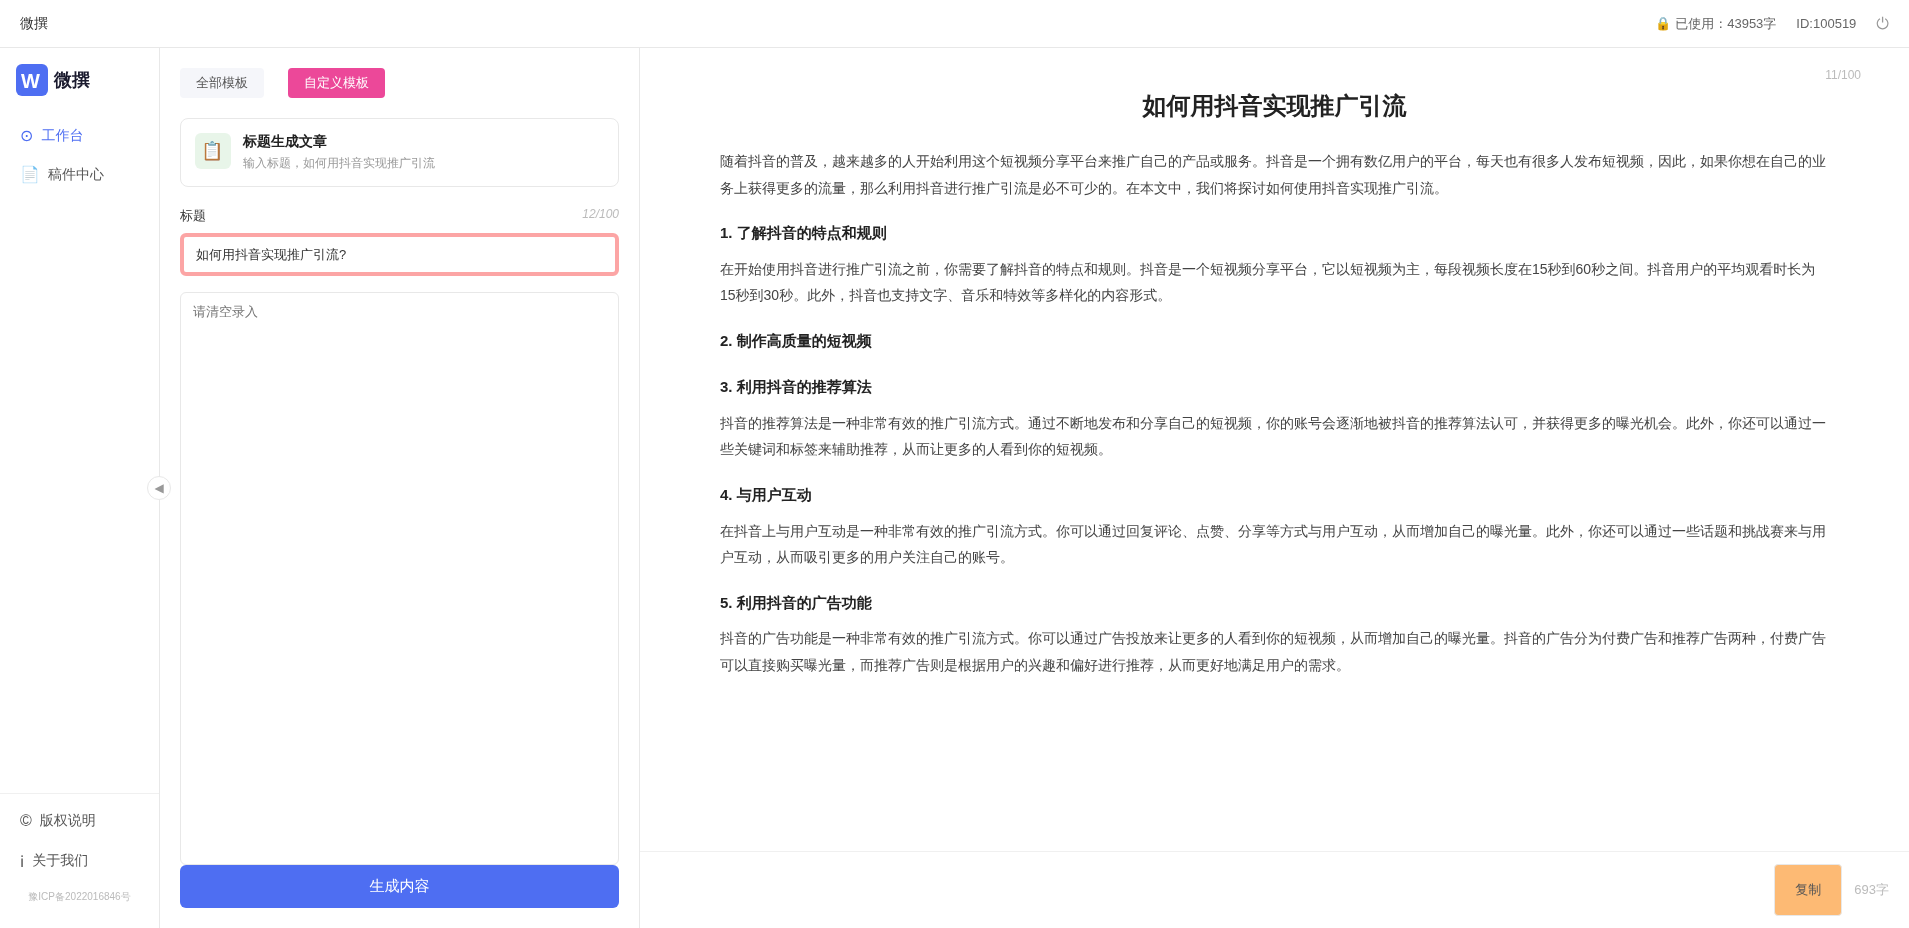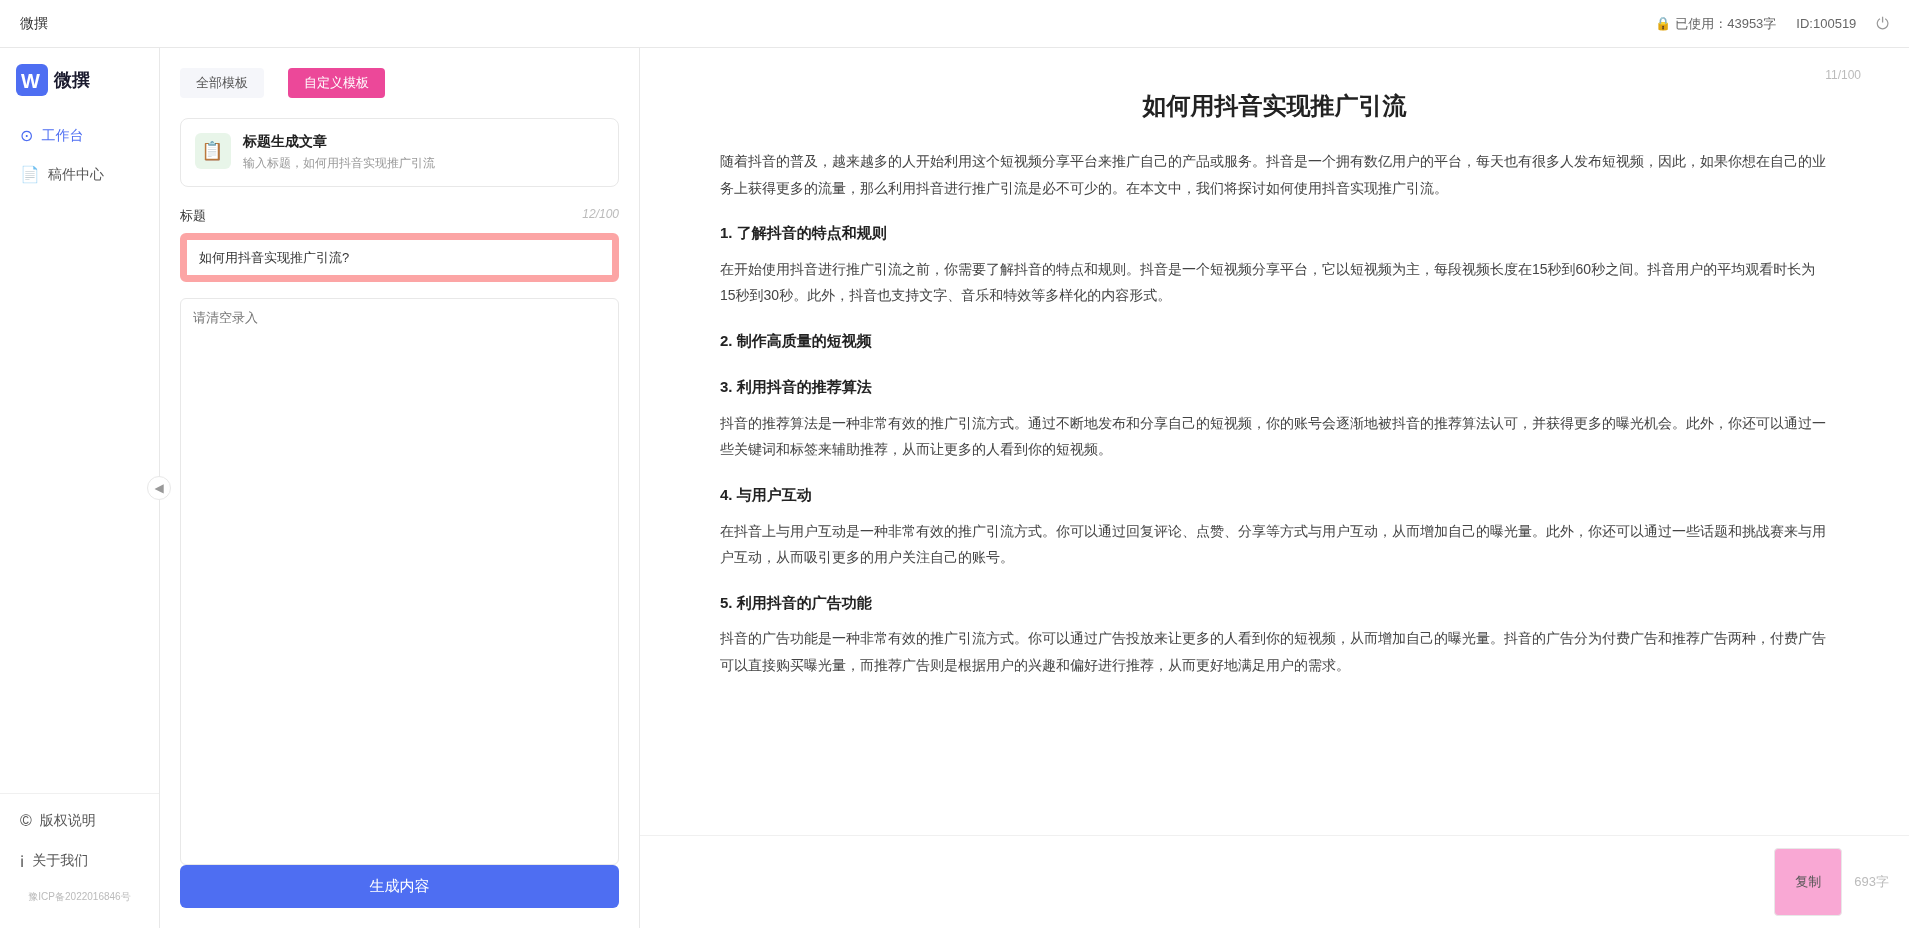--- a/index.html
+++ b/index.html
@@ -195,21 +195,21 @@
       display: flex;
       justify-content: space-between;
     }
     .field-counter {
       font-size: 12px;
       color: #bbb;
       font-style: italic;
     }
     .field-input {
       width: 100%;
-      border: 7px solid #fca5a5;
+      border: 4px solid #fca5a5;
       border-radius: 6px;
       padding: 10px 12px;
       font-size: 13px;
       color: #333;
       outline: none;
       margin-bottom: 16px;
     }
     .field-textarea {
       width: 100%;
       border: 1px solid #e8e8e8;
@@ -279,26 +279,26 @@
     }
     .article-footer {
       border-top: 1px solid #f0f0f0;
       padding: 12px 20px;
       display: flex;
       justify-content: flex-end;
       align-items: center;
       gap: 12px;
     }
     .copy-btn {
-      padding: 24px 20px;
+      padding: 16px 20px;
       border: 1px solid #e8e8e8;
       border-radius: 4px;
       font-size: 13px;
       color: #555;
-      background: #f9a8d4;
+      background: #fdba74;
       cursor: pointer;
     }
     .word-count {
       font-size: 13px;
       color: #bbb;
     }
 
     
     .article-area::-webkit-scrollbar { width: 4px; }
     .article-area::-webkit-scrollbar-thumb { background: #ddd; border-radius: 2px; }

